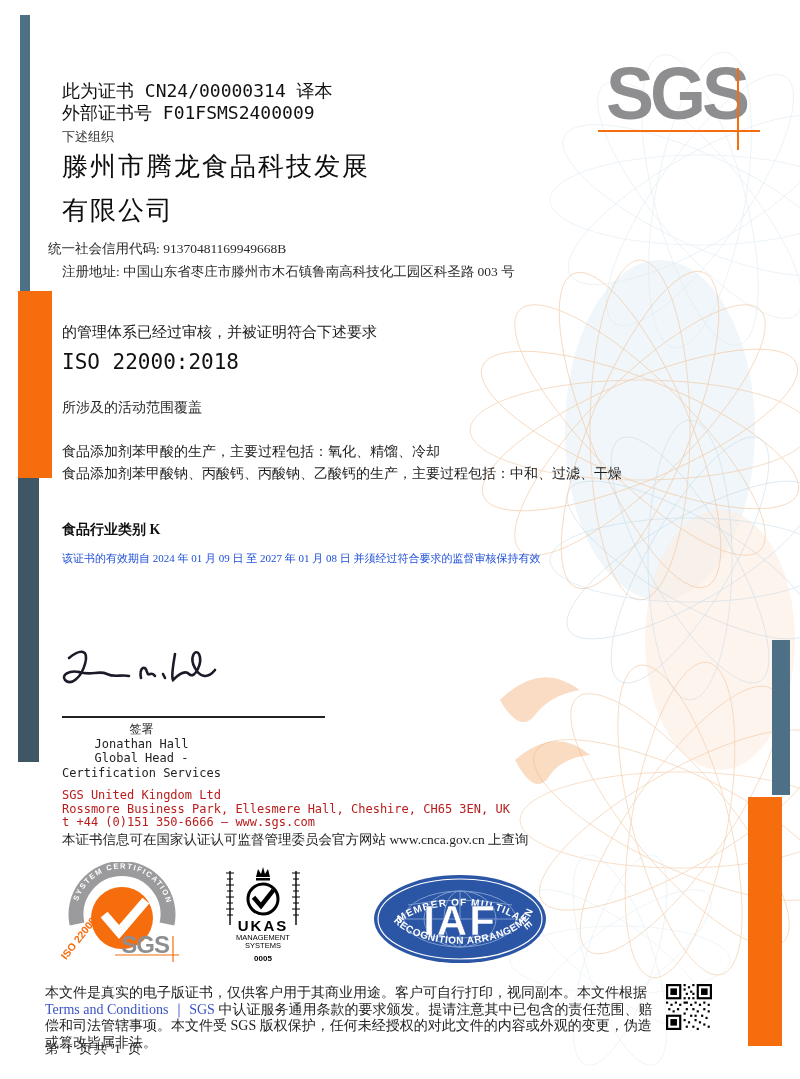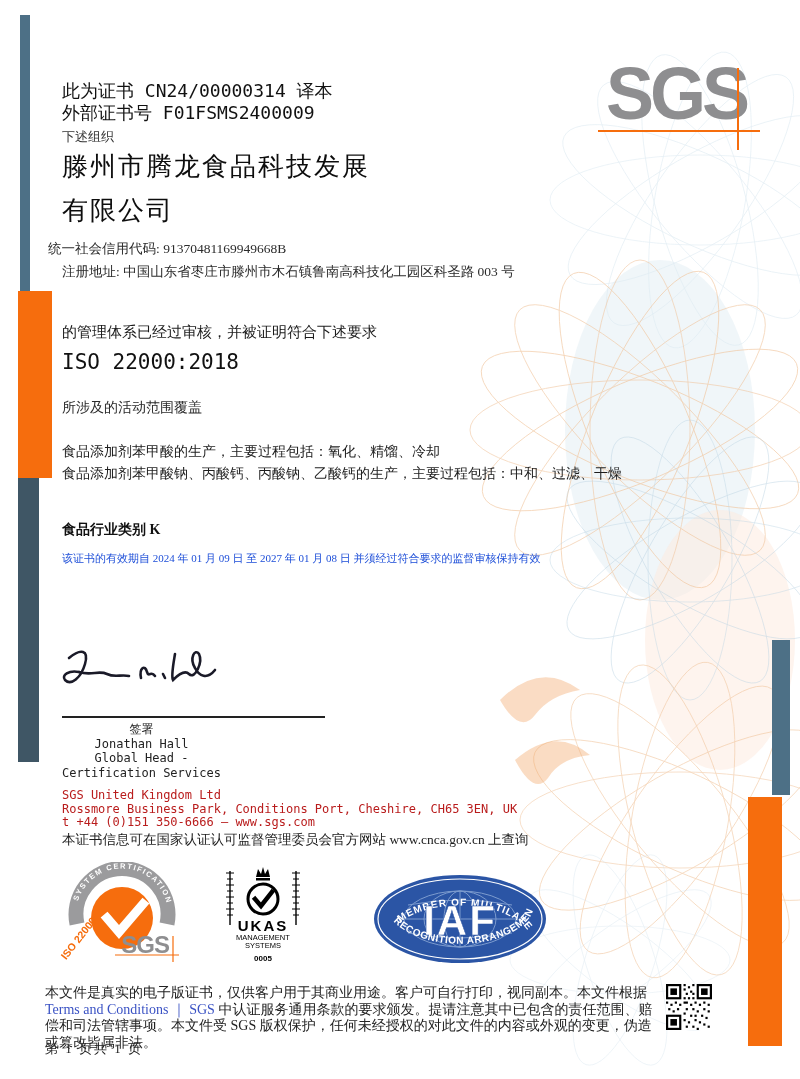--- a/index.html
+++ b/index.html
@@ -159,21 +159,21 @@
   <div class="abs sign-line"></div>
   <div class="abs sign-block">
     <div>签署</div>
     <div>Jonathan Hall</div>
     <div>Global Head -</div>
     <div>Certification Services</div>
   </div>
 
   <div class="abs issuer">
     <div>SGS United Kingdom Ltd</div>
-    <div>Rossmore Business Park, Conditions Port, Cheshire, CH65 3EN, UK</div>
+    <div>Rossmore Business Park, Ellesmere Hall, Cheshire, CH65 3EN, UK</div>
     <div>t +44 (0)151 350-6666 – www.sgs.com</div>
   </div>
 
   <div class="abs cnca">本证书信息可在国家认证认可监督管理委员会官方网站 www.cnca.gov.cn 上查询</div>
 
   <svg class="abs" style="left:55px; top:862px;" width="135" height="100" viewBox="0 0 135 100">
     <defs>
       <path id="arcTop" d="M 22 62 A 46 46 0 1 1 112 62"></path>
     </defs>
     <path d="M 22 62 A 46 46 0 1 1 112 62" fill="none" stroke="#9B9B9D" stroke-width="15"></path>

